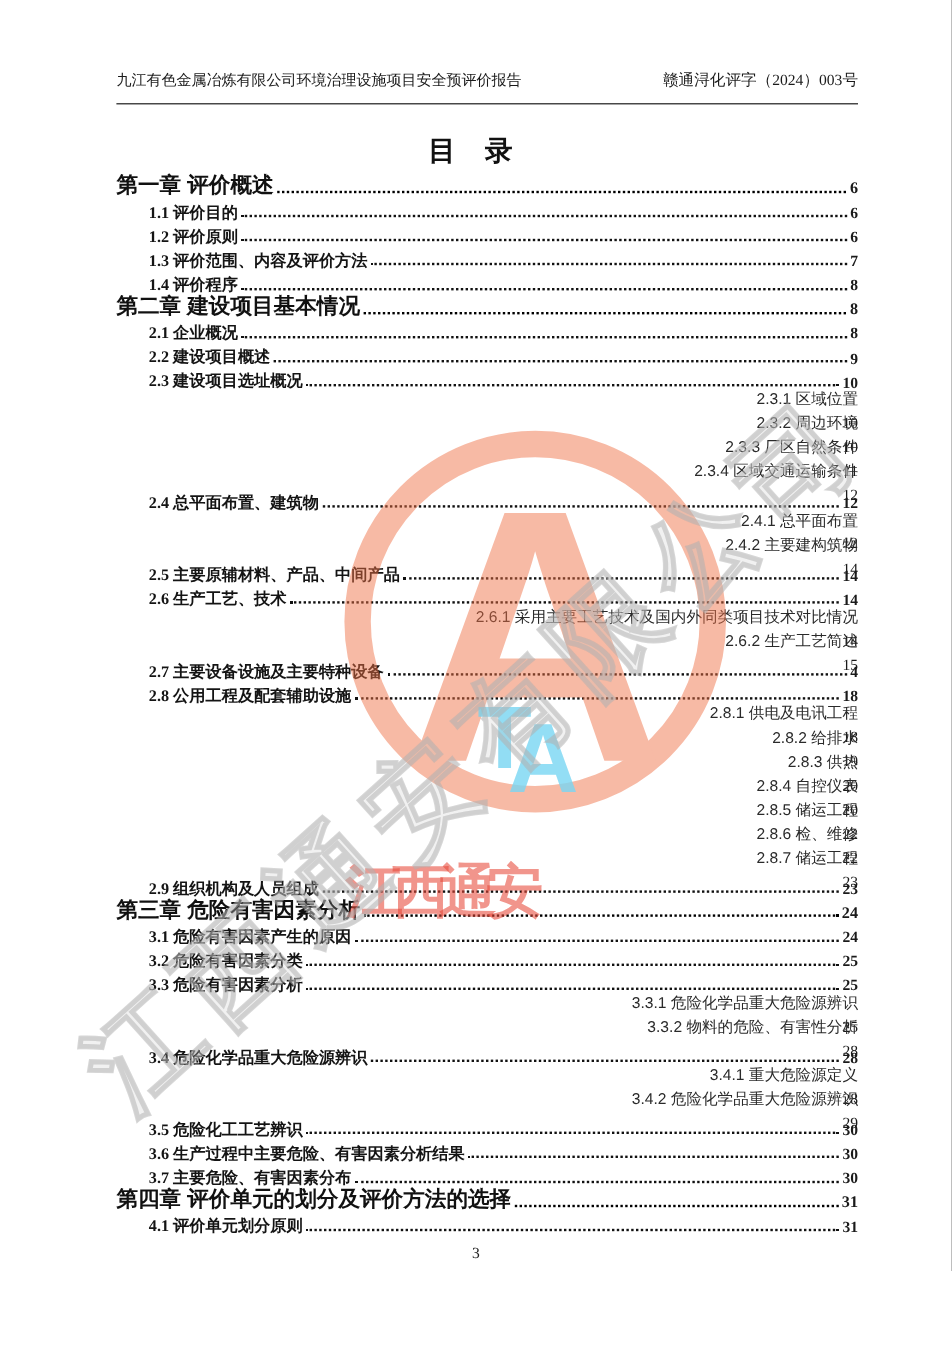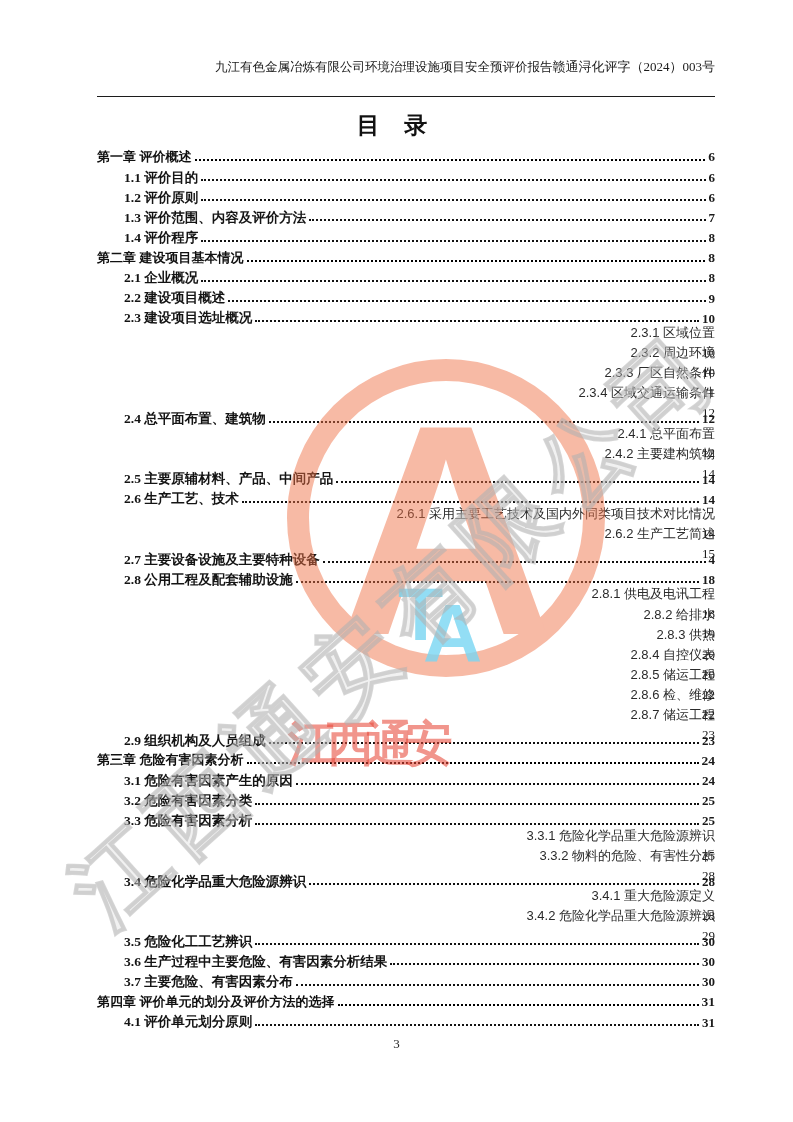--- a/index.html
+++ b/index.html
@@ -9,23 +9,23 @@
     width: 793px; height: 1122px;
     margin: 0 auto;
     background: #ffffff;
     overflow: hidden;
     font-family: "Liberation Serif", serif;
     color: #1a1a1a;
   }
   
   .header {
     position: absolute; left: 97px; top: 58px; width: 618px;
-    display: flex; justify-content: flex-end; align-items: flex-end;
+    display: flex; justify-content: space-between; align-items: flex-end;
     border-bottom: 1.5px solid #1c1c1c;
-    padding-bottom: 20px;
+    padding-bottom: 10px;
     font-size: 12.5px;
   }
   .header .h-left  { font-family: "Liberation Serif", serif; }
   .header .h-right { font-family: "Liberation Serif", serif; font-size: 13px; }
   
   .doc-title {
     position: absolute; left: 0; top: 110px; width: 100%;
     text-align: center;
     font-family: "Liberation Sans", sans-serif;
     font-weight: bold; font-size: 23px; letter-spacing: 9px;
@@ -40,21 +40,21 @@
     display: flex; align-items: flex-end;
     height: 20.12px;
     white-space: nowrap;
   }
   .toc-row .label { flex: 0 0 auto; line-height: 1.15; }
   .toc-row .dots  { flex: 1 1 auto; margin: 0 3px 4px 3px; }
   .toc-row .pnum  { flex: 0 0 auto; font-family: "Liberation Serif", serif; font-size: 13px; line-height: 1.1; }
 
   .toc-row.ch .label {
     font-family: "Liberation Sans", sans-serif;
-    font-weight: bold; font-size: 13px; color: #111;
+    font-weight: bold; font-size: 18px; color: #111;
   }
   .toc-row.ch .dots { border-bottom: 2.2px dotted #000; }
   .toc-row.ch .pnum { font-weight: bold; font-size: 13.5px; }
 
   .toc-row.l2 { padding-left: 27px; }
   .toc-row.l2 .label {
     font-family: "Liberation Serif", serif;
     font-weight: bold; font-size: 13.5px; color: #141414;
   }
   .toc-row.l2 .dots { border-bottom: 2px dotted #111; }

